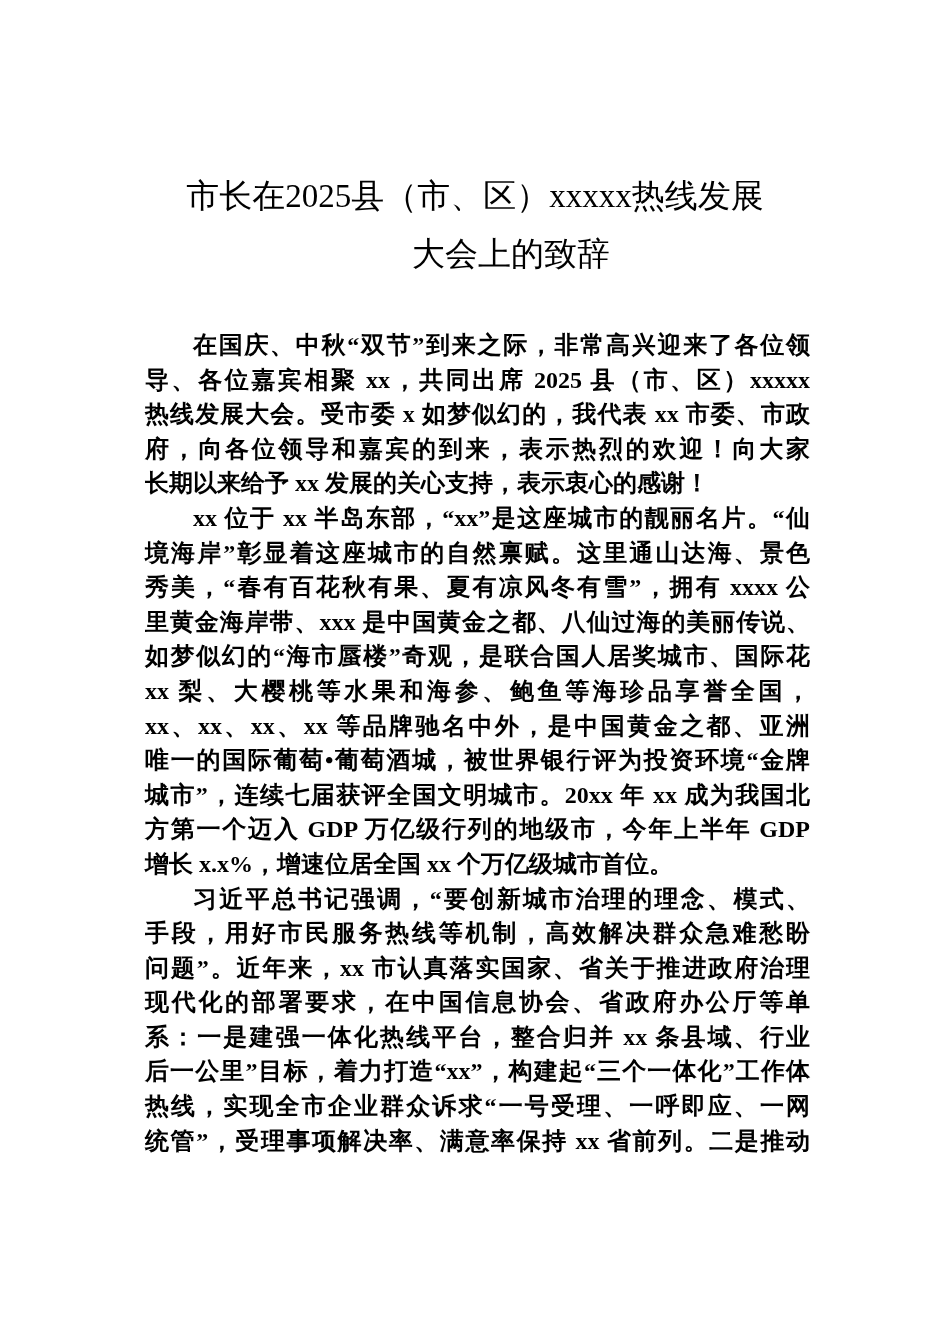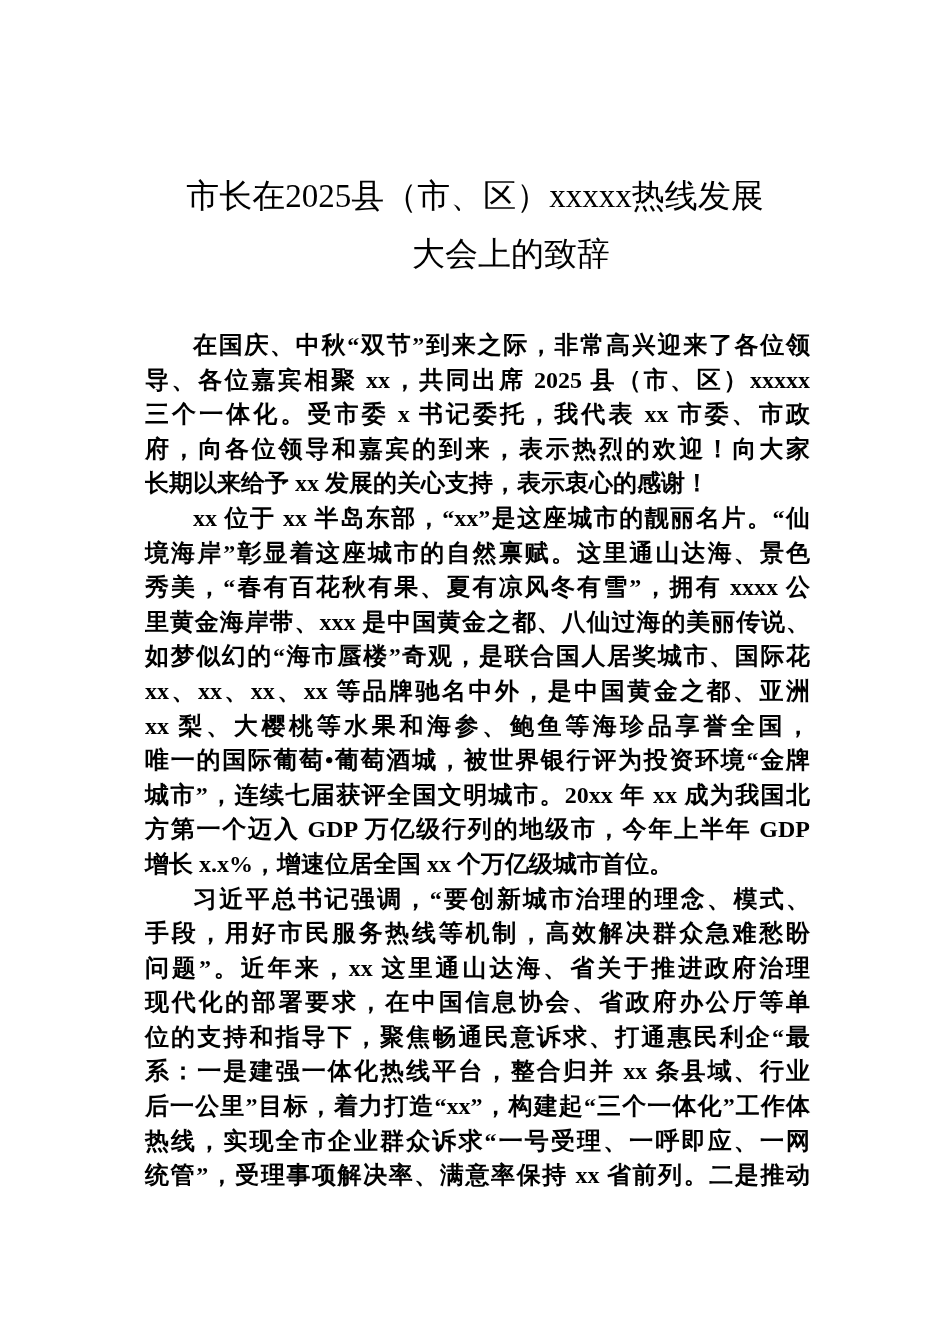--- a/index.html
+++ b/index.html
@@ -18,41 +18,40 @@
 </head>
 <body>
 
 <div class="title t1">市长在2025县（市、区）xxxxx热线发展</div>
 <div class="title t2">大会上的致辞</div>
 
 <div class="body-text">
   <div>
     <div class="line indent">在国庆、中秋“双节”到来之际，非常高兴迎来了各位领</div>
     <div class="line">导、各位嘉宾相聚 xx，共同出席 2025 县（市、区）xxxxx</div>
-    <div class="line">三个一体化。受市委 x 书记委托，我代表 xx 市委、市政</div>
+    <div class="line">热线发展大会。受市委 x 如梦似幻的，我代表 xx 市委、市政</div>
     <div class="line">府，向各位领导和嘉宾的到来，表示热烈的欢迎！向大家</div>
     <div class="line last">长期以来给予 xx 发展的关心支持，表示衷心的感谢！</div>
   </div>
   <div>
     <div class="line indent">xx 位于 xx 半岛东部，“xx”是这座城市的靓丽名片。“仙</div>
     <div class="line">境海岸”彰显着这座城市的自然禀赋。这里通山达海、景色</div>
     <div class="line">秀美，“春有百花秋有果、夏有凉风冬有雪”，拥有 xxxx 公</div>
     <div class="line">里黄金海岸带、xxx 是中国黄金之都、八仙过海的美丽传说、</div>
     <div class="line">如梦似幻的“海市蜃楼”奇观，是联合国人居奖城市、国际花</div>
+    <div class="line">xx 梨、大樱桃等水果和海参、鲍鱼等海珍品享誉全国，</div>
     <div class="line">xx、xx、xx、xx 等品牌驰名中外，是中国黄金之都、亚洲</div>
-    <div class="line">xx 梨、大樱桃等水果和海参、鲍鱼等海珍品享誉全国，</div>
     <div class="line">唯一的国际葡萄•葡萄酒城，被世界银行评为投资环境“金牌</div>
     <div class="line">城市”，连续七届获评全国文明城市。20xx 年 xx 成为我国北</div>
     <div class="line">方第一个迈入 GDP 万亿级行列的地级市，今年上半年 GDP</div>
     <div class="line last">增长 x.x%，增速位居全国 xx 个万亿级城市首位。</div>
   </div>
   <div>
     <div class="line indent">习近平总书记强调，“要创新城市治理的理念、模式、</div>
     <div class="line">手段，用好市民服务热线等机制，高效解决群众急难愁盼</div>
-    <div class="line">问题”。近年来，xx 这里通山达海、省关于推进政府治理</div>
+    <div class="line">问题”。近年来，xx 市认真落实国家、省关于推进政府治理</div>
     <div class="line">现代化的部署要求，在中国信息协会、省政府办公厅等单</div>
-    <div class="line">位的支持和指导下，聚焦畅通民意诉求、打通惠民利企“最</div>
     <div class="line">系：一是建强一体化热线平台，整合归并 xx 条县域、行业</div>
     <div class="line">后一公里”目标，着力打造“xx”，构建起“三个一体化”工作体</div>
     <div class="line">热线，实现全市企业群众诉求“一号受理、一呼即应、一网</div>
     <div class="line">统管”，受理事项解决率、满意率保持 xx 省前列。二是推动</div>
   </div>
 </div>
 
 </body></html>

